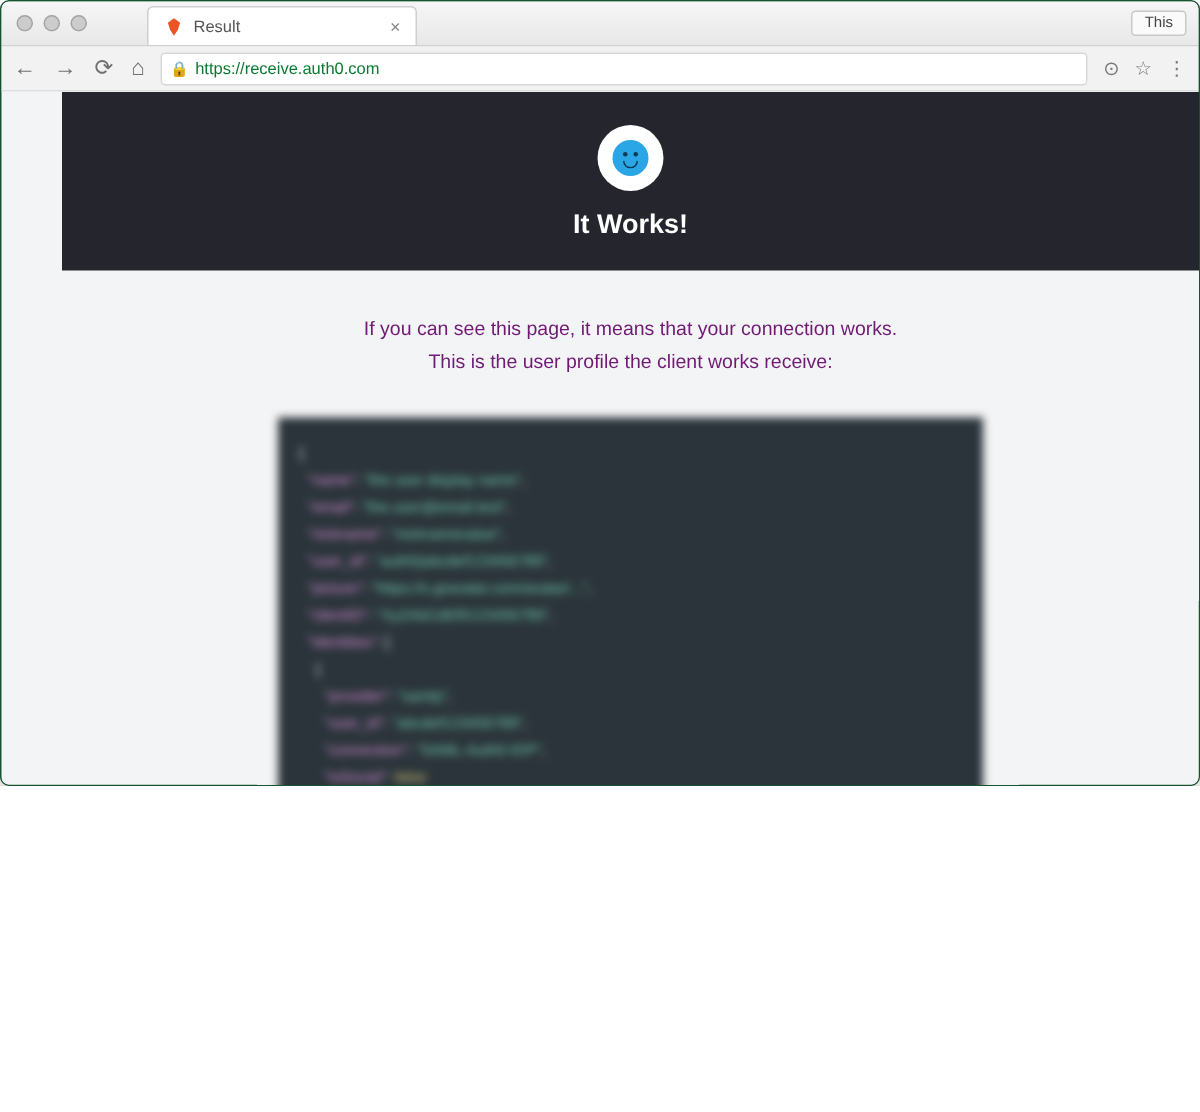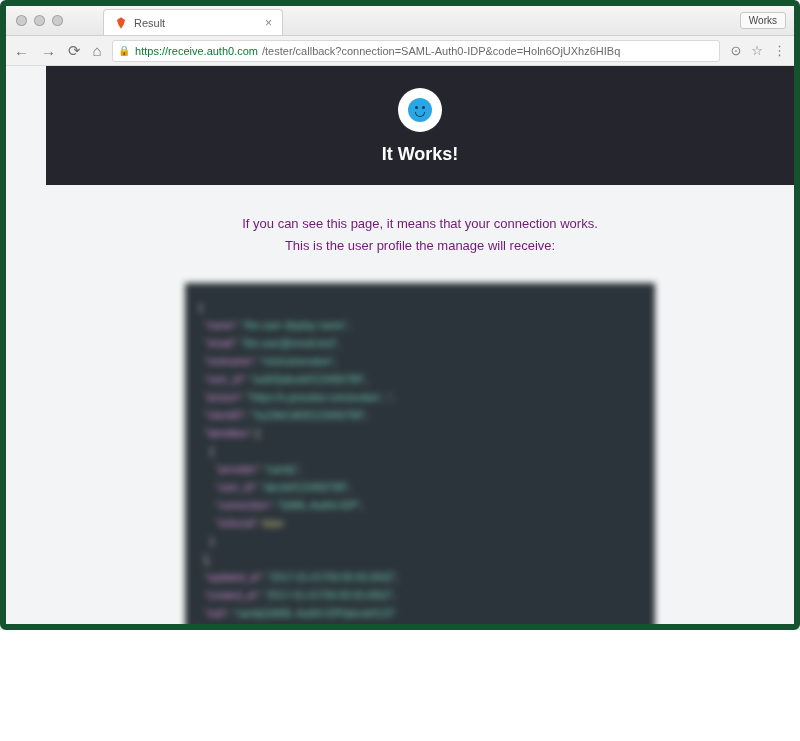--- a/index.html
+++ b/index.html
@@ -1,19 +1,19 @@
 <!DOCTYPE html>
 <html><head>
 <meta charset="utf-8">
 <style>
   * { box-sizing: border-box; margin: 0; padding: 0; font-family: -apple-system, BlinkMacSystemFont, "Segoe UI", Helvetica, Arial, sans-serif; }
   body { background: #fff; }
   .window {
-    width: 800px; height: 630px;
-    border: 6px solid #14532d; border-radius: 6px;
+    width: 800px; height: 524px;
+    border: 1px solid #14532d; border-radius: 6px;
     background: #fff;
     box-shadow: 0 20px 50px rgba(0,0,0,0.25);
     display: flex; flex-direction: column; overflow: hidden;
   }
   
   .titlebar { height: 30px; background: linear-gradient(#f6f6f6,#e8e8e8); border-bottom: 1px solid #d0d0d0; display: flex; align-items: center; }
   .traffic { display: flex; gap: 7px; padding-left: 10px; }
   .dot { width: 11px; height: 11px; border-radius: 50%; border: 0.5px solid rgba(0,0,0,0.2); background: #ccc; }
   .tab {
     margin-left: 40px; height: 26px; align-self: flex-end;
@@ -96,55 +96,54 @@
     </div>
     <div class="tab">
       <span class="favicon">
         <svg viewBox="0 0 24 24">
             <path fill="#eb5424" d="M12 2 L19 7 L16.5 15 L12 12 L7.5 15 L5 7 Z M12 12 L16.5 15 L12 22 L7.5 15 Z"></path>
           </svg>
       </span>
       <span class="tab-title">Result</span>
       <span class="tab-close">×</span>
     </div>
-    <div class="user-chip">Works</div>
+    <div class="user-chip">This</div>
   </div>
 
   <div class="addr">
     <div class="nav-icons">
       <span>←</span>
       <span>→</span>
       <span>⟳</span>
       <span>⌂</span>
     </div>
     <div class="url-bar">
       <span class="lock">🔒</span>
       <span class="url-host">https://receive.auth0.com</span>
-        <span class="url-rest">/tester/callback?connection=SAML-Auth0-IDP&amp;code=Holn6OjUXhz6HIBq</span>
     </div>
     <div class="right-icons">
       <span>⊙</span>
       <span>☆</span>
       <span>⋮</span>
     </div>
   </div>
 
   <div class="page">
     <div class="hero">
       <div class="avatar">
         <div class="avatar-inner">
             <div class="avatar-smile"></div>
           </div>
       </div>
       <h1>It Works!</h1>
     </div>
 
     <div class="content">
       <p>If you can see this page, it means that your connection works.</p>
-      <p>This is the user profile the manage will receive:</p>
+      <p>This is the user profile the client works receive:</p>
 
       <div class="code-wrap">
       <div class="code-block">
 <div class="code-line"><span class="n">{</span></div>
 <div class="code-line">  <span class="k">"name"</span>: <span class="s">"the user display name"</span>,</div>
 <div class="code-line">  <span class="k">"email"</span>: <span class="s">"the.user@email.test"</span>,</div>
 <div class="code-line">  <span class="k">"nickname"</span>: <span class="s">"nicknamevalue"</span>,</div>
 <div class="code-line">  <span class="k">"user_id"</span>: <span class="s">"auth0|abcdef123456789"</span>,</div>
 <div class="code-line">  <span class="k">"picture"</span>: <span class="s">"https://s.gravatar.com/avatar/..."</span>,</div>
 <div class="code-line">  <span class="k">"clientID"</span>: <span class="s">"XyZAbCdEf0123456789"</span>,</div>

